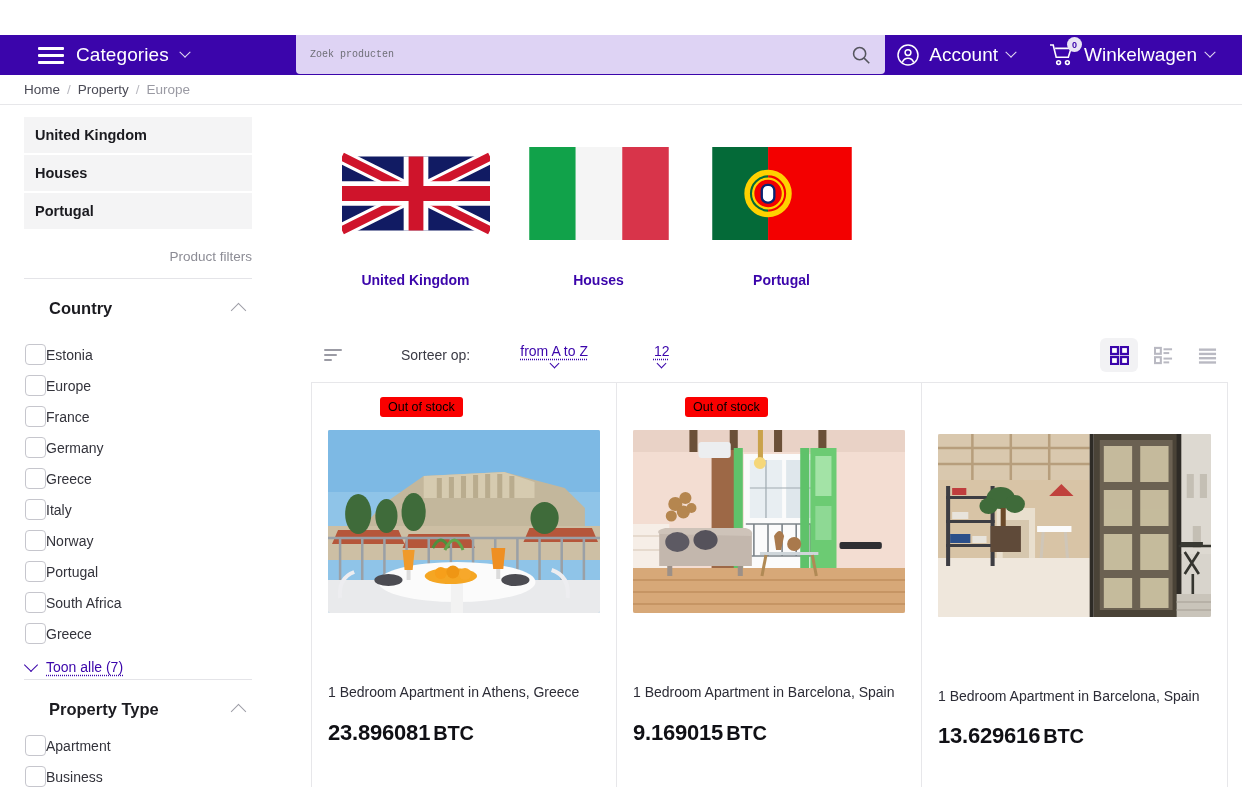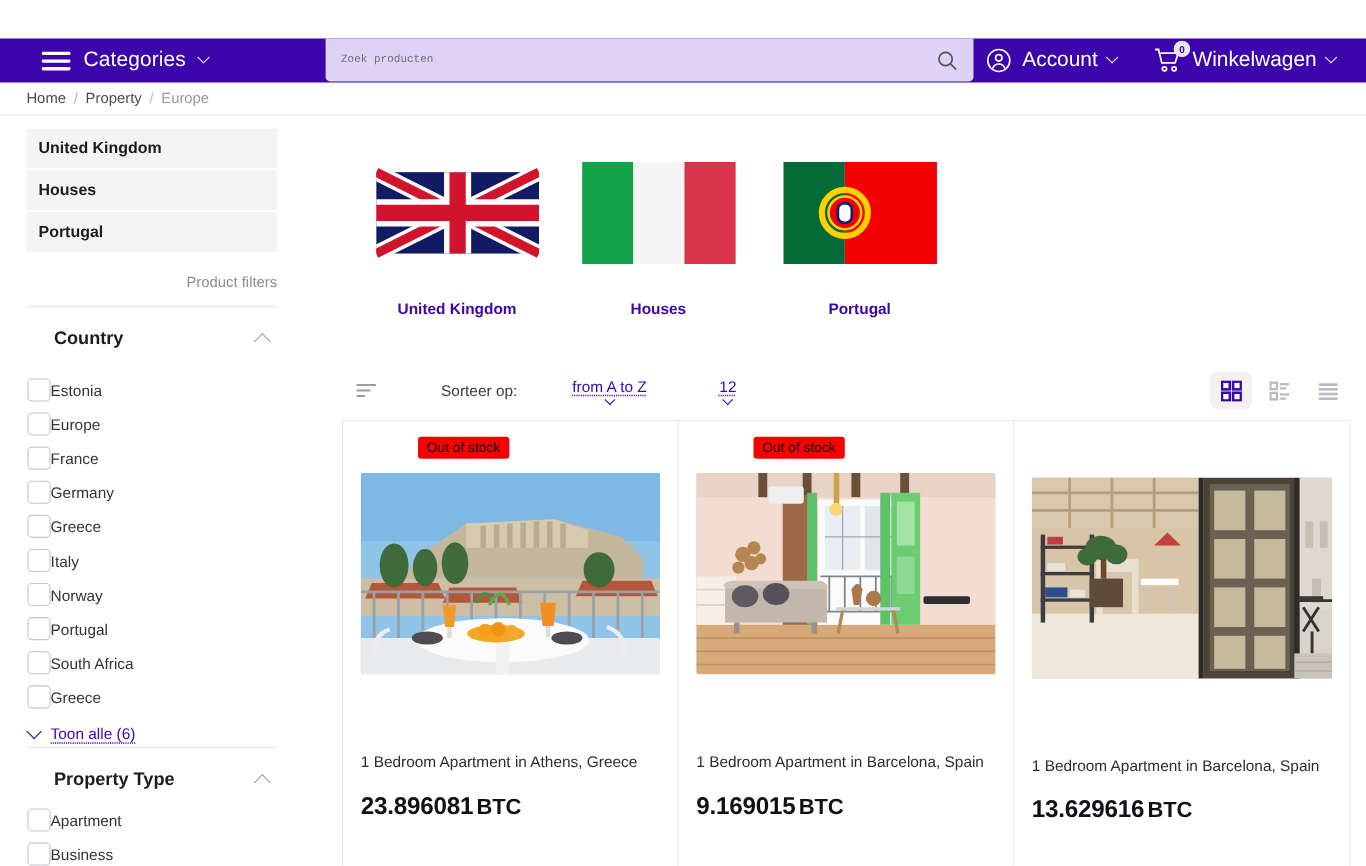--- a/index.html
+++ b/index.html
@@ -339,21 +339,21 @@
         <span class="check-label">South Africa</span>
       </label>
       <label class="check-row">
         <span class="cbox"></span>
         <span class="check-label">Greece</span>
       </label>
     </div>
 
     <div class="show-all">
       <span class="dchev"></span>
-      <span class="show-all-label">Toon alle (6)</span>
+      <span class="show-all-label">Toon alle (7)</span>
     </div>
 
     <div class="hr"></div>
 
     
     <div class="facet-head">
       <span class="facet-title">Property Type</span>
       <span class="chev"></span>
     </div>
 

